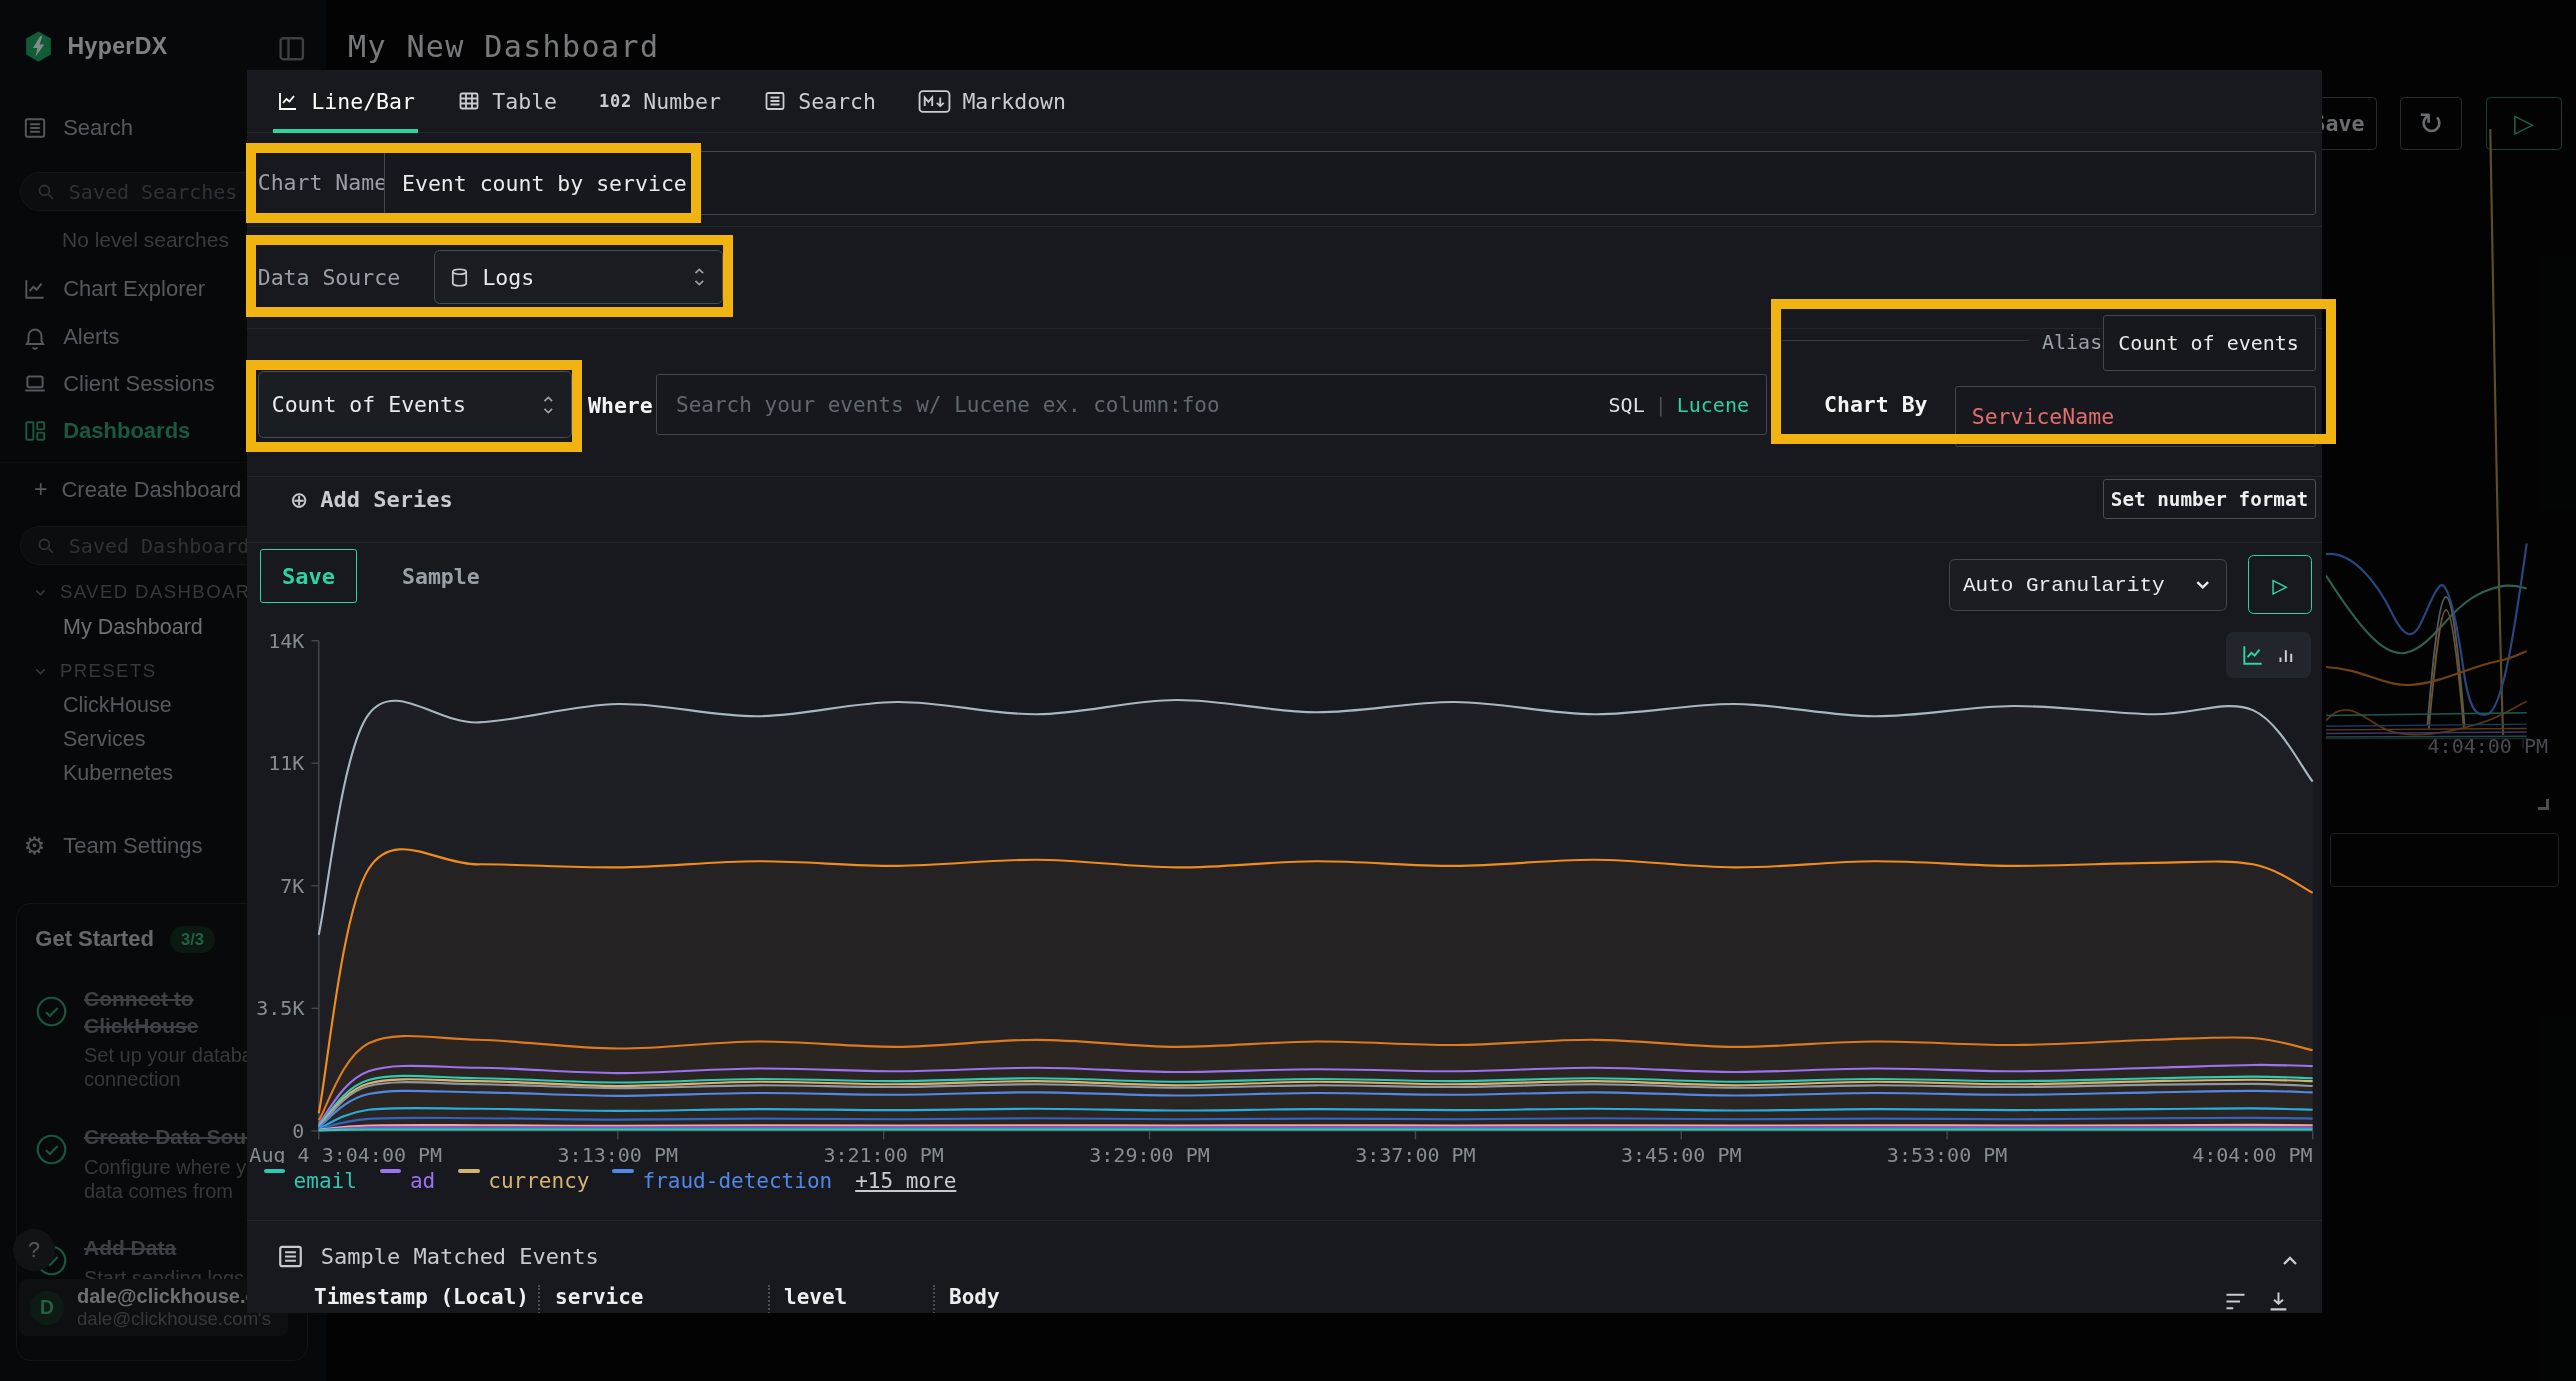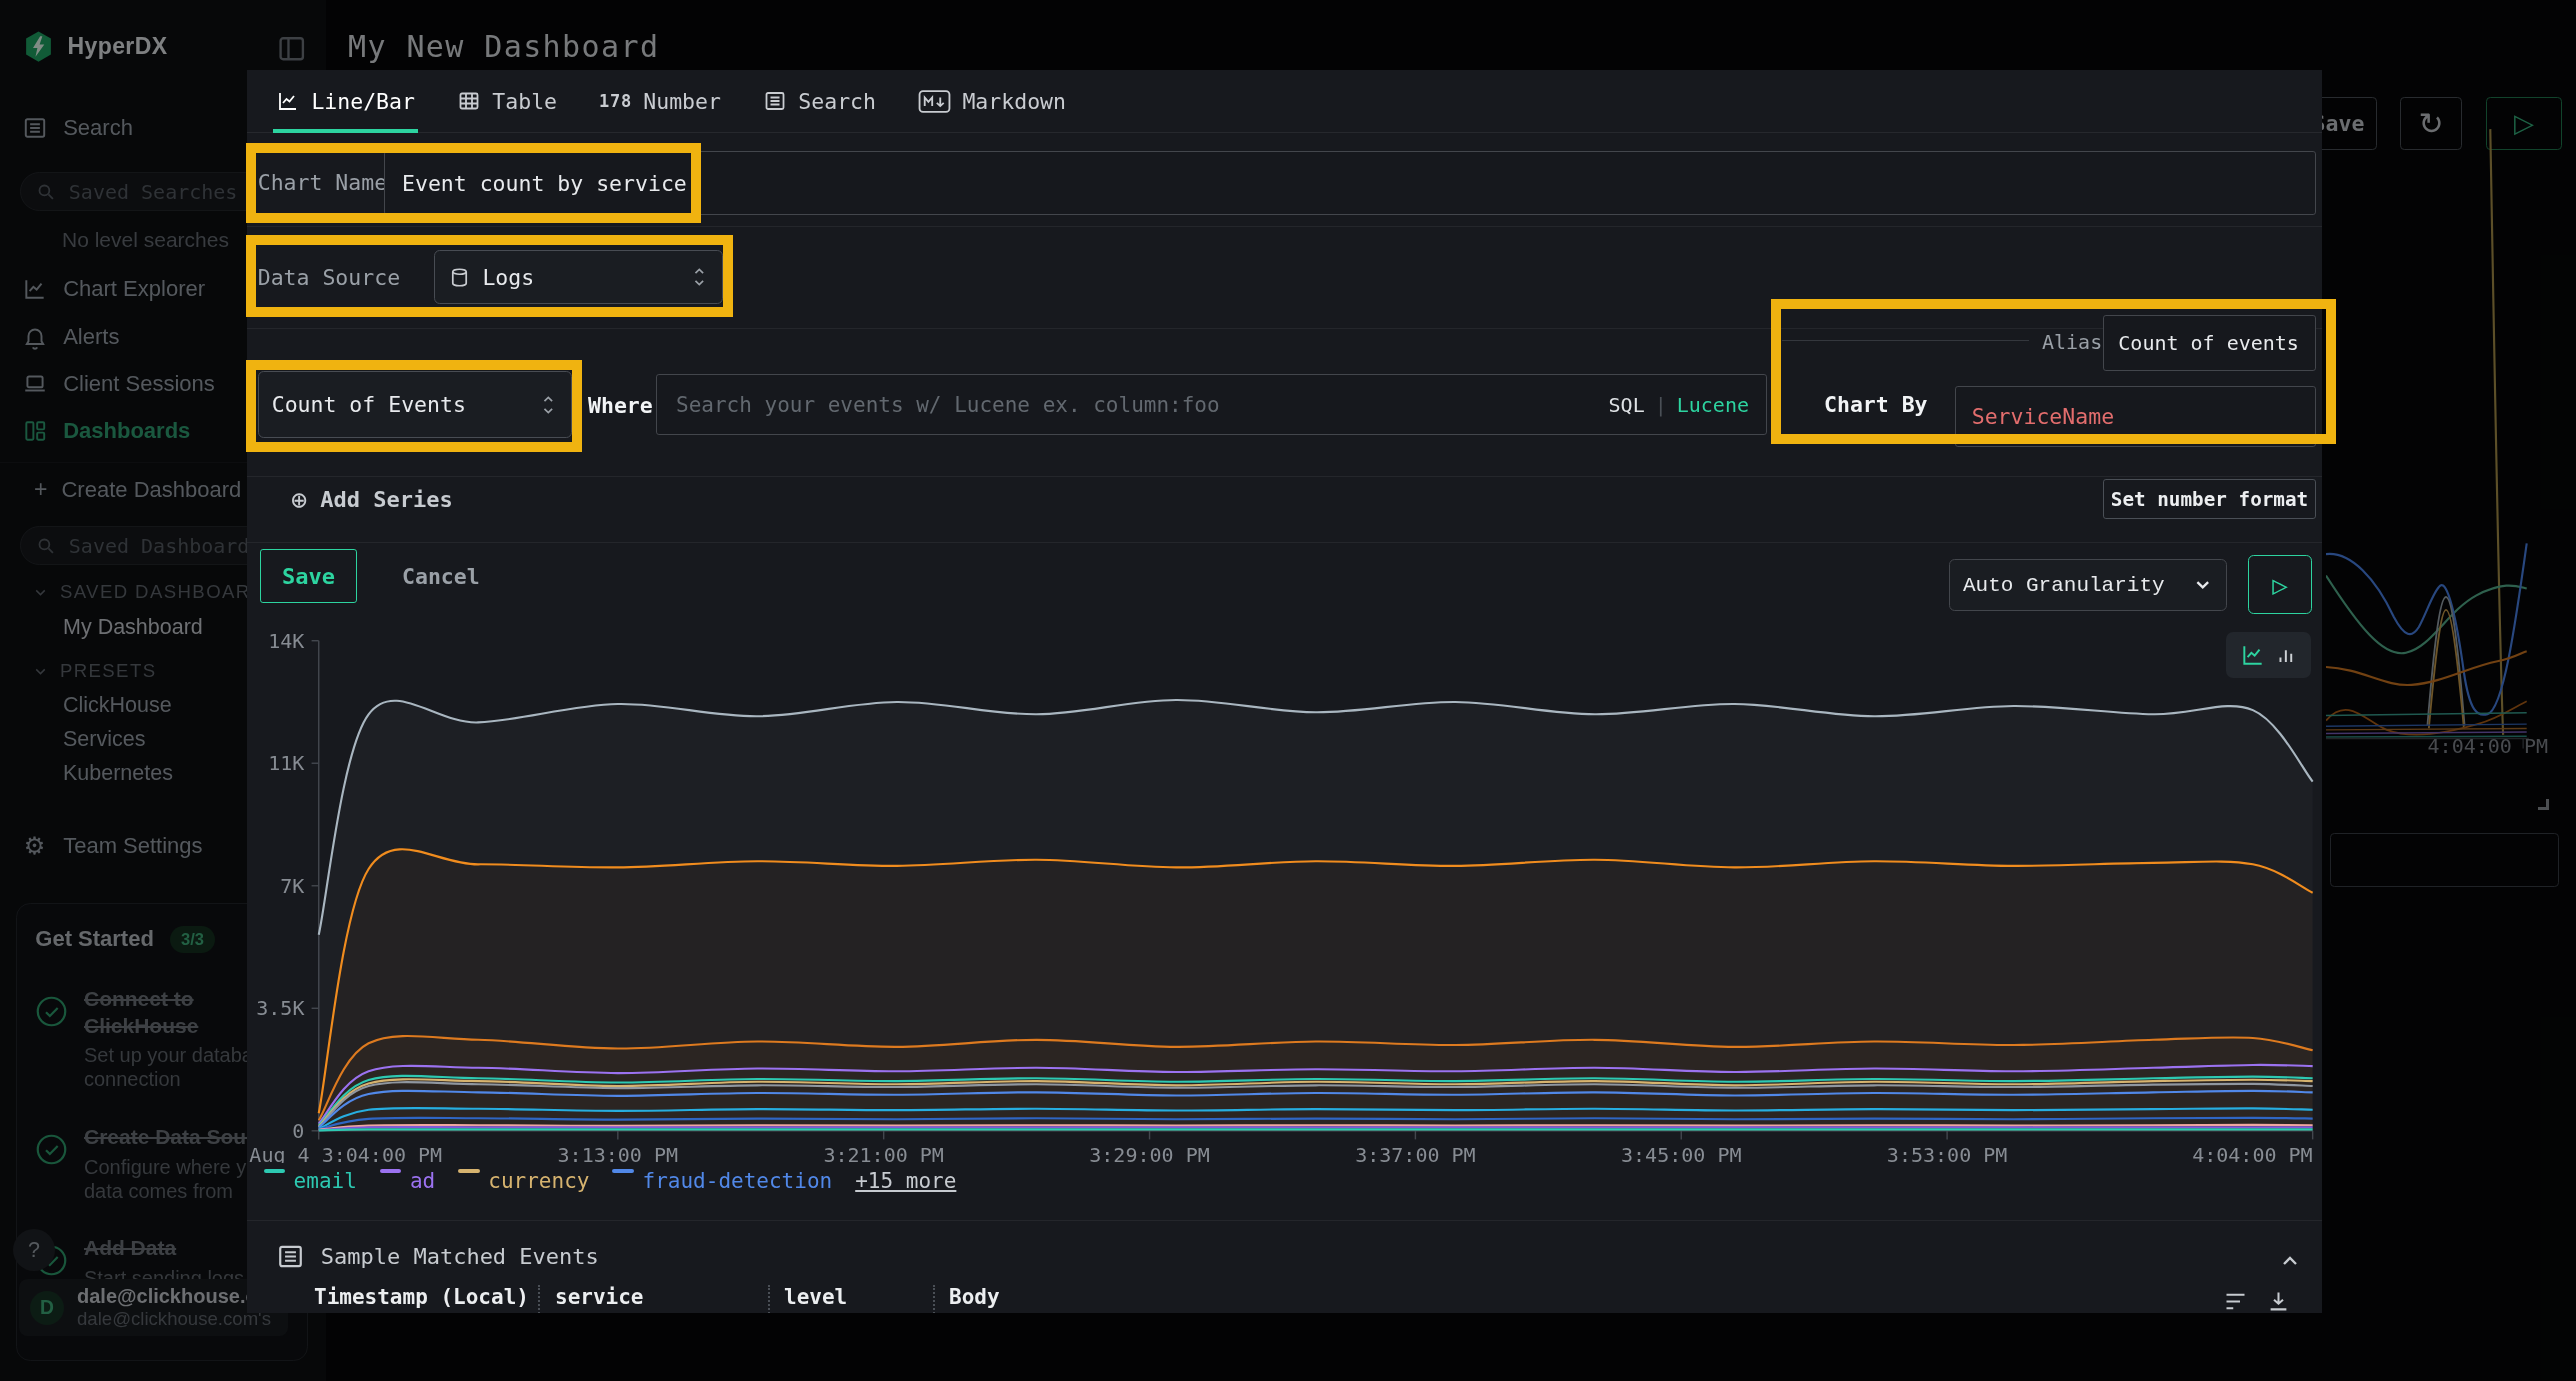--- a/index.html
+++ b/index.html
@@ -347,21 +347,21 @@
         <span>Line/Bar</span>
       </div>
       <div class="tab">
         <svg viewBox="0 0 24 24" fill="none" stroke="currentColor" stroke-width="1.8">
           <rect x="3.5" y="4.5" width="17" height="15" rx="1.5"></rect>
             <path d="M3.5 9.5h17M3.5 14.5h17M9 4.5v15M15 4.5v15"></path>
         </svg>
         <span>Table</span>
       </div>
       <div class="tab">
-        <span class="num-ic">178</span>
+        <span class="num-ic">102</span>
         <span>Number</span>
       </div>
       <div class="tab">
         <svg viewBox="0 0 24 24" fill="none" stroke="currentColor" stroke-width="1.8">
           <rect x="3.5" y="4" width="17" height="16" rx="1.5"></rect>
             <path d="M7.5 8.5h9M7.5 12h9M7.5 15.5h9"></path>
         </svg>
         <span>Search</span>
       </div>
       <div class="tab">
@@ -414,21 +414,21 @@
     <div class="hr hr3"></div>
 
     <div class="add-series">
       <span class="plus-ic">⊕</span>
       <span>Add Series</span>
     </div>
     <div class="snf-btn">Set number format</div>
     <div class="hr hr4"></div>
 
     <div class="save-btn">Save</div>
-    <div class="cancel-btn">Cancel</div>
+    <div class="cancel-btn">Sample</div>
     <div class="select gran-select">
       <span>Auto Granularity</span>
       <svg class="gran-chev" viewBox="0 0 24 24" fill="none" stroke="currentColor" stroke-width="2.6">
         <path d="M6 9l6 6 6-6"></path>
       </svg>
     </div>
     <div class="play-btn">
       <span>▷</span>
     </div>
 

